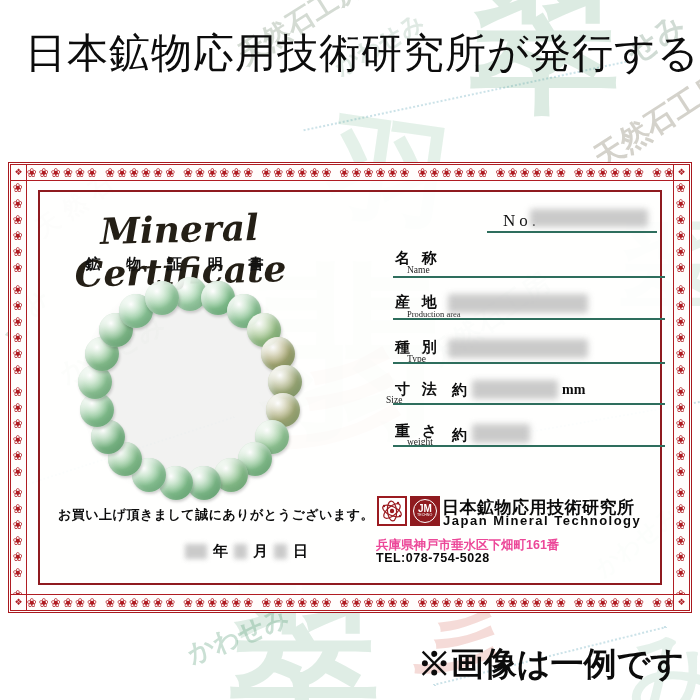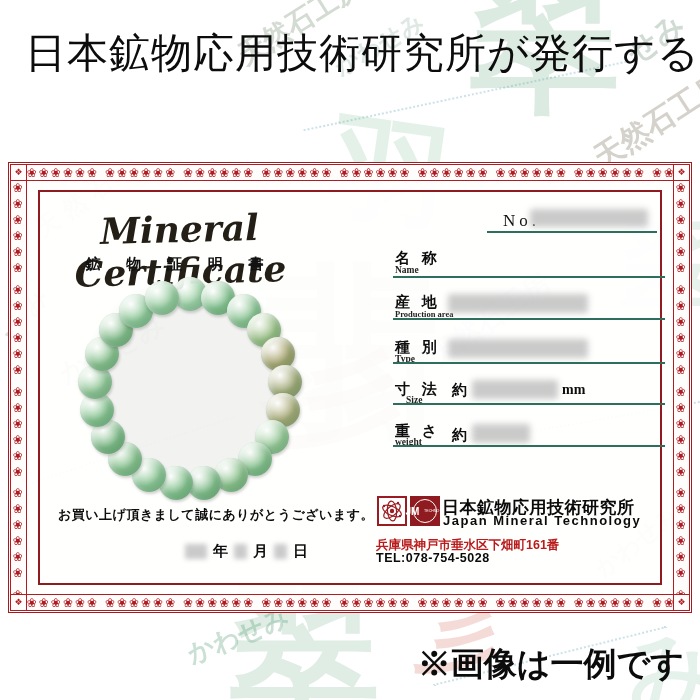--- a/index.html
+++ b/index.html
@@ -38,47 +38,47 @@
                  font-size:36px;color:#241f16;transform:rotate(-1.5deg);}
   #cert-title-ja{position:absolute;left:25px;top:255px;width:310px;text-align:center;
                  font-weight:bold;font-size:15px;letter-spacing:11px;color:#111;}
   
   #bracelet{position:absolute;left:0;top:0;}
   .bead{position:absolute;width:34px;height:34px;border-radius:50%;
         box-shadow:inset -5px -6px 8px rgba(30,90,50,.28), inset 3px 4px 6px rgba(255,255,255,.75),
                    1px 2px 3px rgba(0,0,0,.18);}
   
   .jaLabel{position:absolute;font-weight:bold;font-size:15px;letter-spacing:4px;color:#0d0d0d;}
-  .enLabel{position:absolute;font-weight:bold;font-size:9.5px;color:#222;letter-spacing:0;}
+  .enLabel{position:absolute;font-weight:normal;font-size:9.5px;color:#222;letter-spacing:0;margin-left:12px;}
   .fline{position:absolute;height:2px;background:#2e6e5d;}
   .blur-box{position:absolute;background:#bdbdbd;filter:blur(3px);opacity:.8;border-radius:2px;}
   .prefix{position:absolute;font-weight:bold;font-size:15px;color:#0d0d0d;}
   .unit{position:absolute;font-size:14px;color:#0d0d0d;font-weight:bold;}
   #no-label{position:absolute;left:503px;top:211px;font-size:17px;letter-spacing:4px;color:#111;}
   
   .thanks{position:absolute;left:58px;font-weight:bold;font-size:13px;color:#0d0d0d;letter-spacing:.5px;}
   #date-row{position:absolute;left:185px;top:542px;display:flex;align-items:center;gap:6px;
             font-weight:bold;font-size:15px;color:#0d0d0d;}
   #date-row .blur-inline{width:22px;height:15px;background:#bdbdbd;filter:blur(2.5px);opacity:.8;}
   #date-row .blur-sm{width:13px;}
   
   #stamp-atom{position:absolute;left:377px;top:496px;width:30px;height:30px;border:2px solid #9b1b20;
               background:#fff;box-sizing:border-box;}
   #stamp-jm{position:absolute;left:410px;top:496px;width:30px;height:30px;background:#8f1a1f;
             box-sizing:border-box;display:flex;align-items:center;justify-content:center;}
   #stamp-jm .ring{width:24px;height:24px;border:1.5px solid #fff;border-radius:50%;box-sizing:border-box;
-                  display:flex;flex-direction:row;align-items:center;justify-content:center;}
+                  display:flex;flex-direction:column;align-items:center;justify-content:center;}
   #stamp-jm .jm{color:#fff;font-weight:bold;font-size:10px;line-height:9px;font-family:"Liberation Sans",sans-serif;}
   #stamp-jm .sub{color:#fff;font-size:6px;line-height:5px;transform:scale(.6);font-family:"Liberation Sans",sans-serif;}
   #issuer-ja{position:absolute;left:442px;top:496px;font-family:"Liberation Sans",sans-serif;
              font-weight:bold;font-size:17px;color:#0a0a0a;letter-spacing:.5px;}
   #issuer-en{position:absolute;left:443px;top:513px;font-family:"Liberation Sans",sans-serif;
              font-weight:bold;font-size:13px;color:#0a0a0a;letter-spacing:1.5px;}
   #issuer-addr{position:absolute;left:376px;top:537px;font-family:"Liberation Sans",sans-serif;
-               font-weight:bold;font-size:12.5px;color:#b91c1c;}
+               font-weight:bold;font-size:12.5px;color:#ec4899;}
   #issuer-tel{position:absolute;left:376px;top:551px;font-family:"Liberation Sans",sans-serif;
               font-weight:bold;font-size:12.5px;color:#0a0a0a;letter-spacing:.5px;}
   
   #footer-note{position:absolute;right:16px;top:642px;font-size:33px;font-weight:600;color:#0b0b0b;}
 </style>
 </head>
 <body>
 
 <div id="page">
 
@@ -161,21 +161,21 @@
   <div class="enLabel" style="left:395px;top:309px;font-size:8.5px;">Production area</div>
   <div class="blur-box" style="left:448px;top:294px;width:140px;height:19px;"></div>
   <div class="fline" style="left:393px;top:318px;width:272px;"></div>
 
   <div class="jaLabel" style="left:395px;top:338px;">種 別</div>
   <div class="enLabel" style="left:395px;top:354px;">Type</div>
   <div class="blur-box" style="left:448px;top:339px;width:140px;height:19px;"></div>
   <div class="fline" style="left:393px;top:362px;width:272px;"></div>
 
   <div class="jaLabel" style="left:395px;top:380px;">寸 法</div>
-  <div class="enLabel" style="left:406px;top:395px;">Size</div>
+  <div class="enLabel" style="left:374px;top:395px;">Size</div>
   <div class="prefix" style="left:452px;top:381px;">約</div>
   <div class="blur-box" style="left:472px;top:380px;width:86px;height:19px;"></div>
   <div class="unit" style="left:562px;top:382px;">mm</div>
   <div class="fline" style="left:393px;top:403px;width:272px;"></div>
 
   <div class="jaLabel" style="left:395px;top:422px;">重 さ</div>
   <div class="enLabel" style="left:395px;top:437px;">weight</div>
   <div class="prefix" style="left:452px;top:426px;">約</div>
   <div class="blur-box" style="left:472px;top:424px;width:58px;height:19px;"></div>
   <div class="fline" style="left:393px;top:445px;width:272px;"></div>

